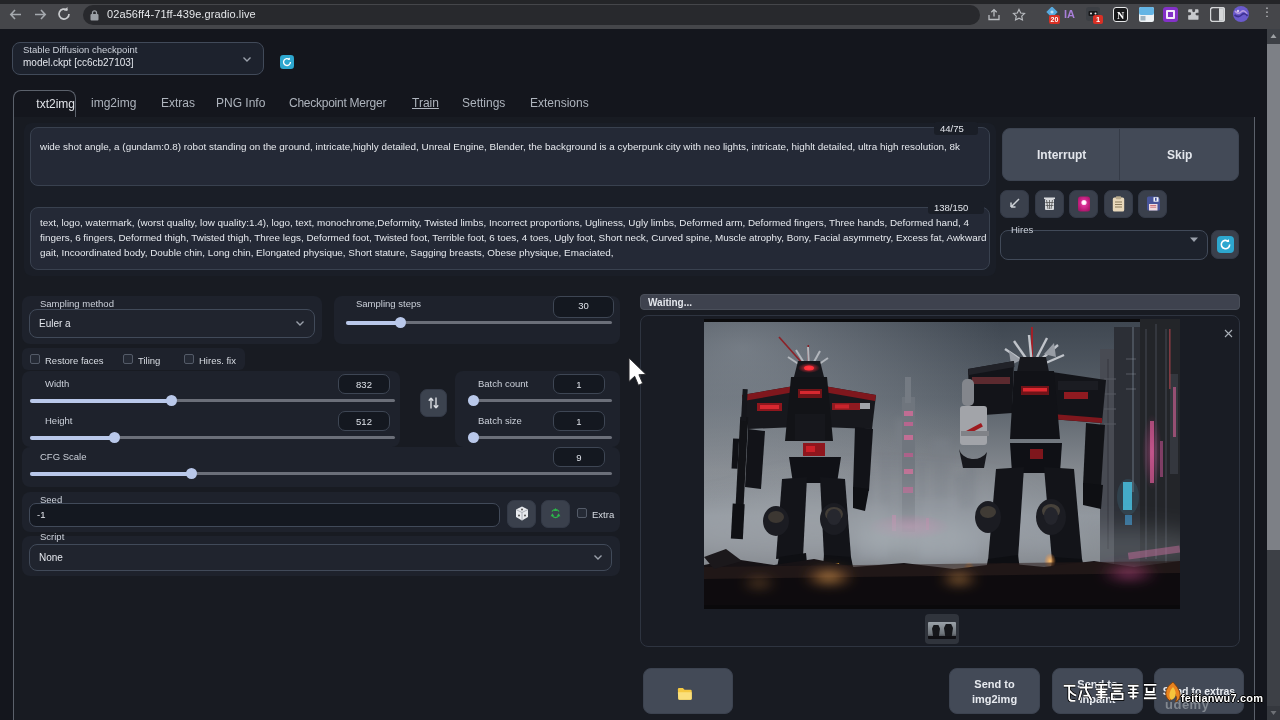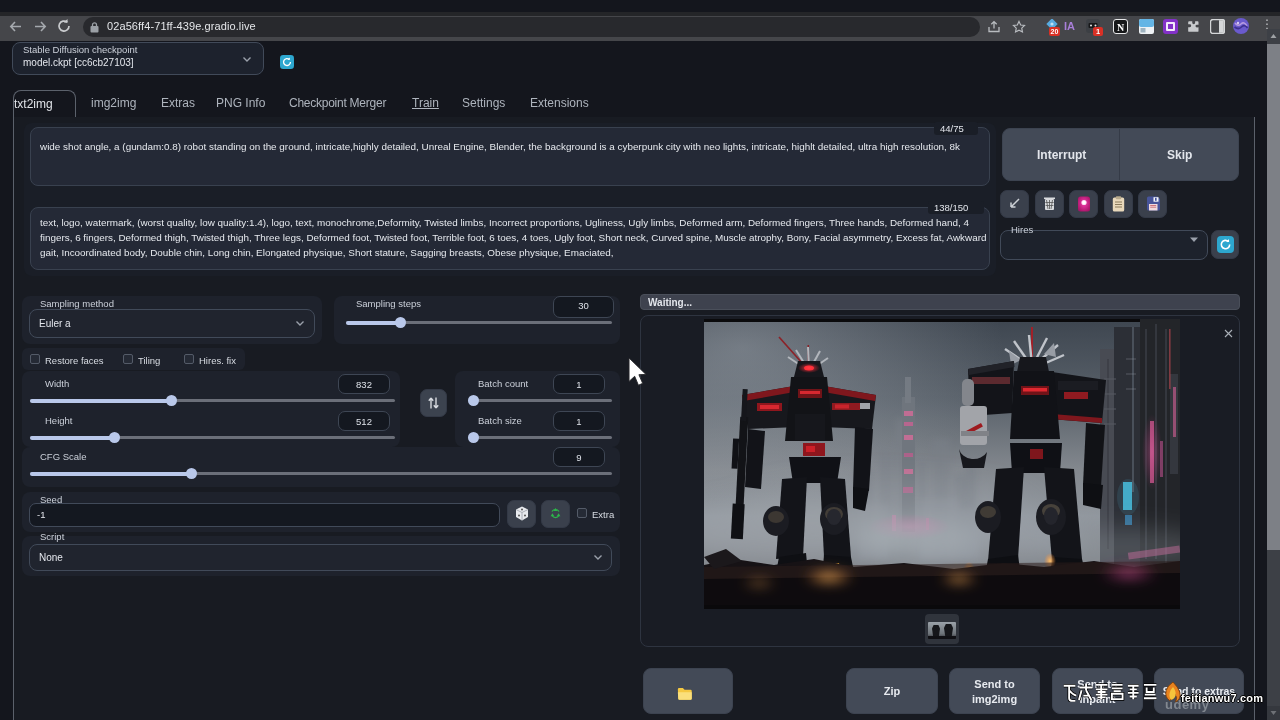--- a/index.html
+++ b/index.html
@@ -1,30 +1,30 @@
 <!DOCTYPE html>
 <html><head>
 <meta charset="utf-8">
 <style>
   * { margin:0; padding:0; box-sizing:border-box; }
   html,body { width:1280px; height:720px; overflow:hidden; background:#14161d;
     font-family:"Liberation Sans", sans-serif; }
   .abs { position:absolute; }
   #root { position:relative; width:1280px; height:720px; overflow:hidden; }
-  #chrome { position:absolute; left:0; top:12px; width:1280px; height:29px; background:#45464a; }
+  #chrome { position:absolute; left:0; top:0; width:1280px; height:29px; background:#45464a; }
   #chrome .topstrip { position:absolute; left:0; top:0; width:1280px; height:4px; background:#242528; }
   #chrome .pill { position:absolute; left:83px; top:5px; width:897px; height:20px;
      background:#28292d; border-radius:10px; }
   #urltext { position:absolute; left:107px; top:8px; font-size:11px; color:#e4e6e9; letter-spacing:0.1px; }
   #panel { position:absolute; left:13px; top:117px; width:1242px; height:603px;
      background:#181b22; border-left:1px solid #5b616b; border-right:1px solid #5b616b; }
   .navline { position:absolute; left:76px; top:117px; width:1179px; height:1px; background:#5b616b; }
   .tabsel { position:absolute; left:13px; top:90px; width:63px; height:28px;
      border:1px solid #5b616b; border-bottom:none; border-radius:8px 8px 0 0;
-     background:#14161d; color:#e0e3e8; font-size:12px; text-align:left; line-height:26px; }
+     background:#14161d; color:#e0e3e8; font-size:12px; text-align:right; line-height:26px; }
   .tab { position:absolute; top:90px; height:27px; color:#aeb4bd; font-size:12px; line-height:26px; }
   .box { position:absolute; border:1px solid #414a59; border-radius:8px; background:#1d222c; }
   .grp { position:absolute; background:#1e222c; border-radius:8px; }
   .lbl { position:absolute; color:#ccd1da; font-size:9.5px; }
   .val { position:absolute; color:#e3e6ec; font-size:10px; }
   .numbox { position:absolute; border:1px solid #3e4654; border-radius:7px; background:#141820;
      color:#dde1e8; font-size:9.5px; text-align:center; }
   .slider-track { position:absolute; height:3px; background:#6b6f79; border-radius:2px; }
   .slider-fill { position:absolute; height:4px; background:#b9c8ea; border-radius:2px; }
   .slider-thumb { position:absolute; width:11px; height:11px; border-radius:50%; background:#b9c8ea; }
@@ -532,21 +532,20 @@
     <div class="abs" style="left:4px; top:3px; width:8px; height:12px; background:#15161a; clip-path:polygon(20% 0, 80% 0, 100% 30%, 85% 100%, 15% 100%, 0 30%);"></div>
     <div class="abs" style="left:16px; top:2px; width:9px; height:13px; background:#15161a; clip-path:polygon(20% 0, 80% 0, 100% 30%, 85% 100%, 15% 100%, 0 30%);"></div>
     <div class="abs" style="left:0; top:14px; width:28px; height:3px; background:#101014;"></div>
   </div>
 
   <div class="btn" style="left:643px; top:668px; width:90px; height:46px;"></div>
   <svg class="abs" style="left:677px; top:686px;" width="16" height="15" viewBox="0 0 19 16">
     <path d="M1 3 a1.5 1.5 0 0 1 1.5 -1.5 h4.5 l2 2 h7 A1.5 1.5 0 0 1 17.5 5 v9 a1.5 1.5 0 0 1 -1.5 1.5 h-13 A1.5 1.5 0 0 1 1.5 14 Z" fill="#f5c842"></path>
     <path d="M1 6.5 h16.5 v7.5 a1.5 1.5 0 0 1 -1.5 1.5 h-13 A1.5 1.5 0 0 1 1.5 14 Z" fill="#fadf7c"></path>
   </svg>
-  <div class="btn" style="left:846px; top:668px; width:92px; height:46px; font-size:11px; line-height:45px;">Zip</div>
   <div class="btn" style="left:949px; top:668px; width:91px; height:46px; font-size:11px;">
       <div style="margin-top:8px; line-height:15px;">Send to<br>img2img</div>
     </div>
   <div class="btn" style="left:1052px; top:668px; width:91px; height:46px; font-size:11px;">
       <div style="margin-top:8px; line-height:15px;">Send to<br>inpaint</div>
     </div>
   <div class="btn" style="left:1154px; top:668px; width:90px; height:46px; font-size:10.5px;">
       <div style="margin-top:15px; line-height:15px;">Send to extras</div>
     </div>
 

